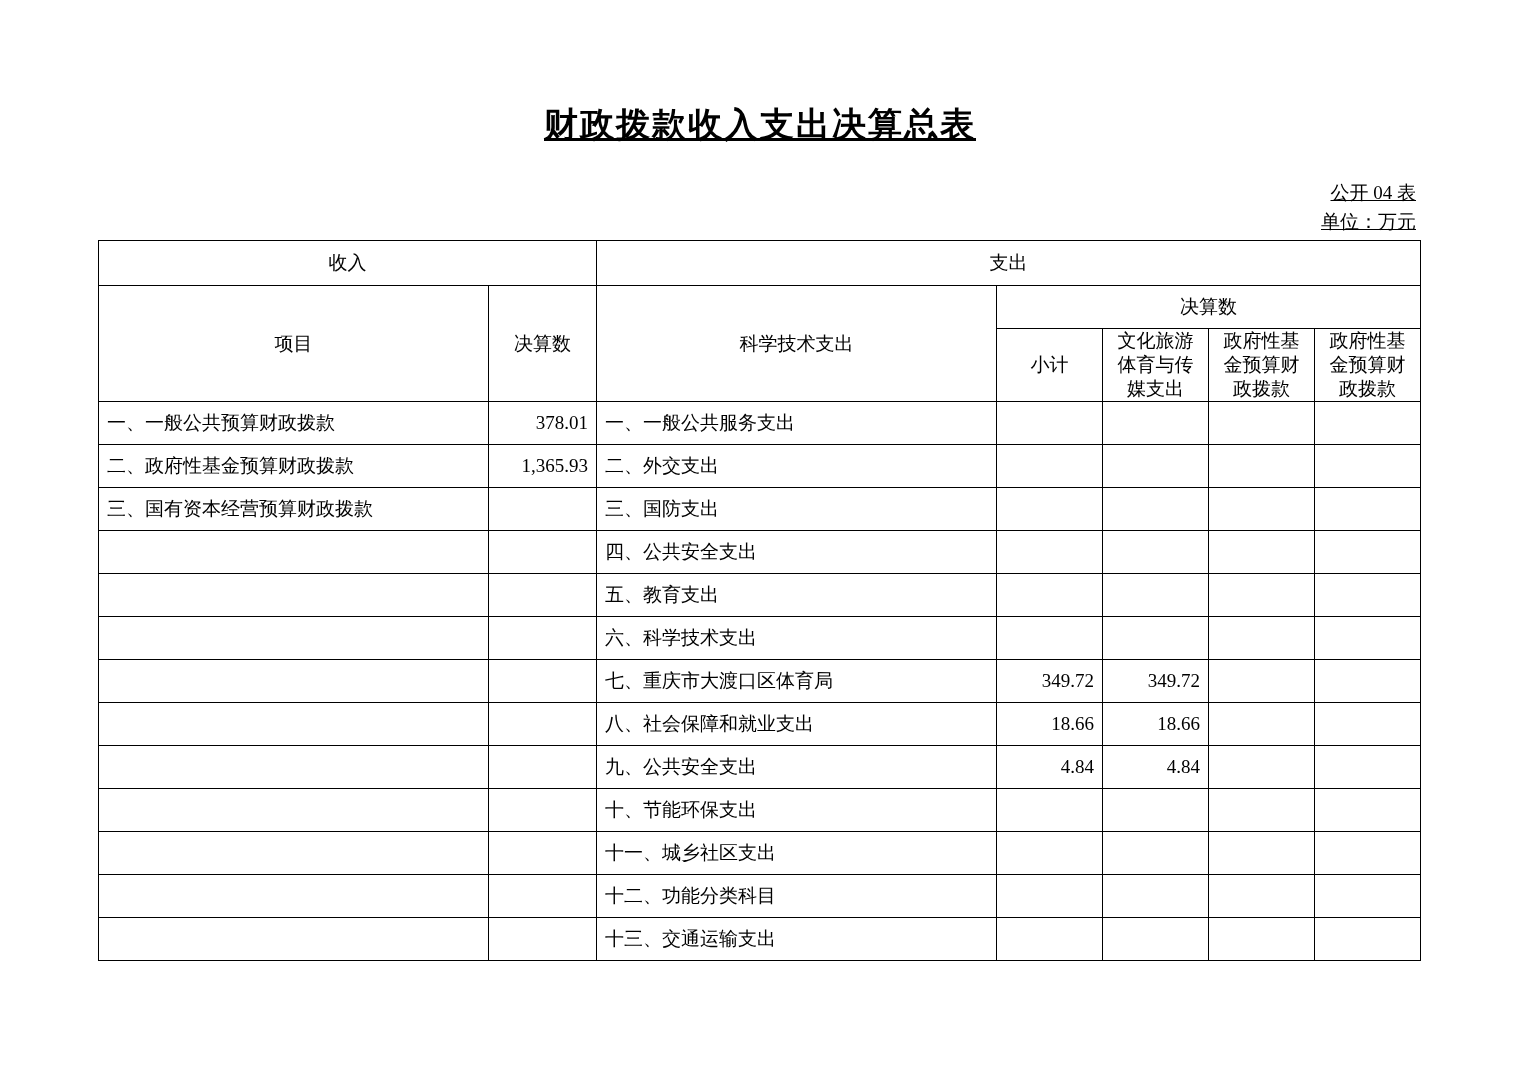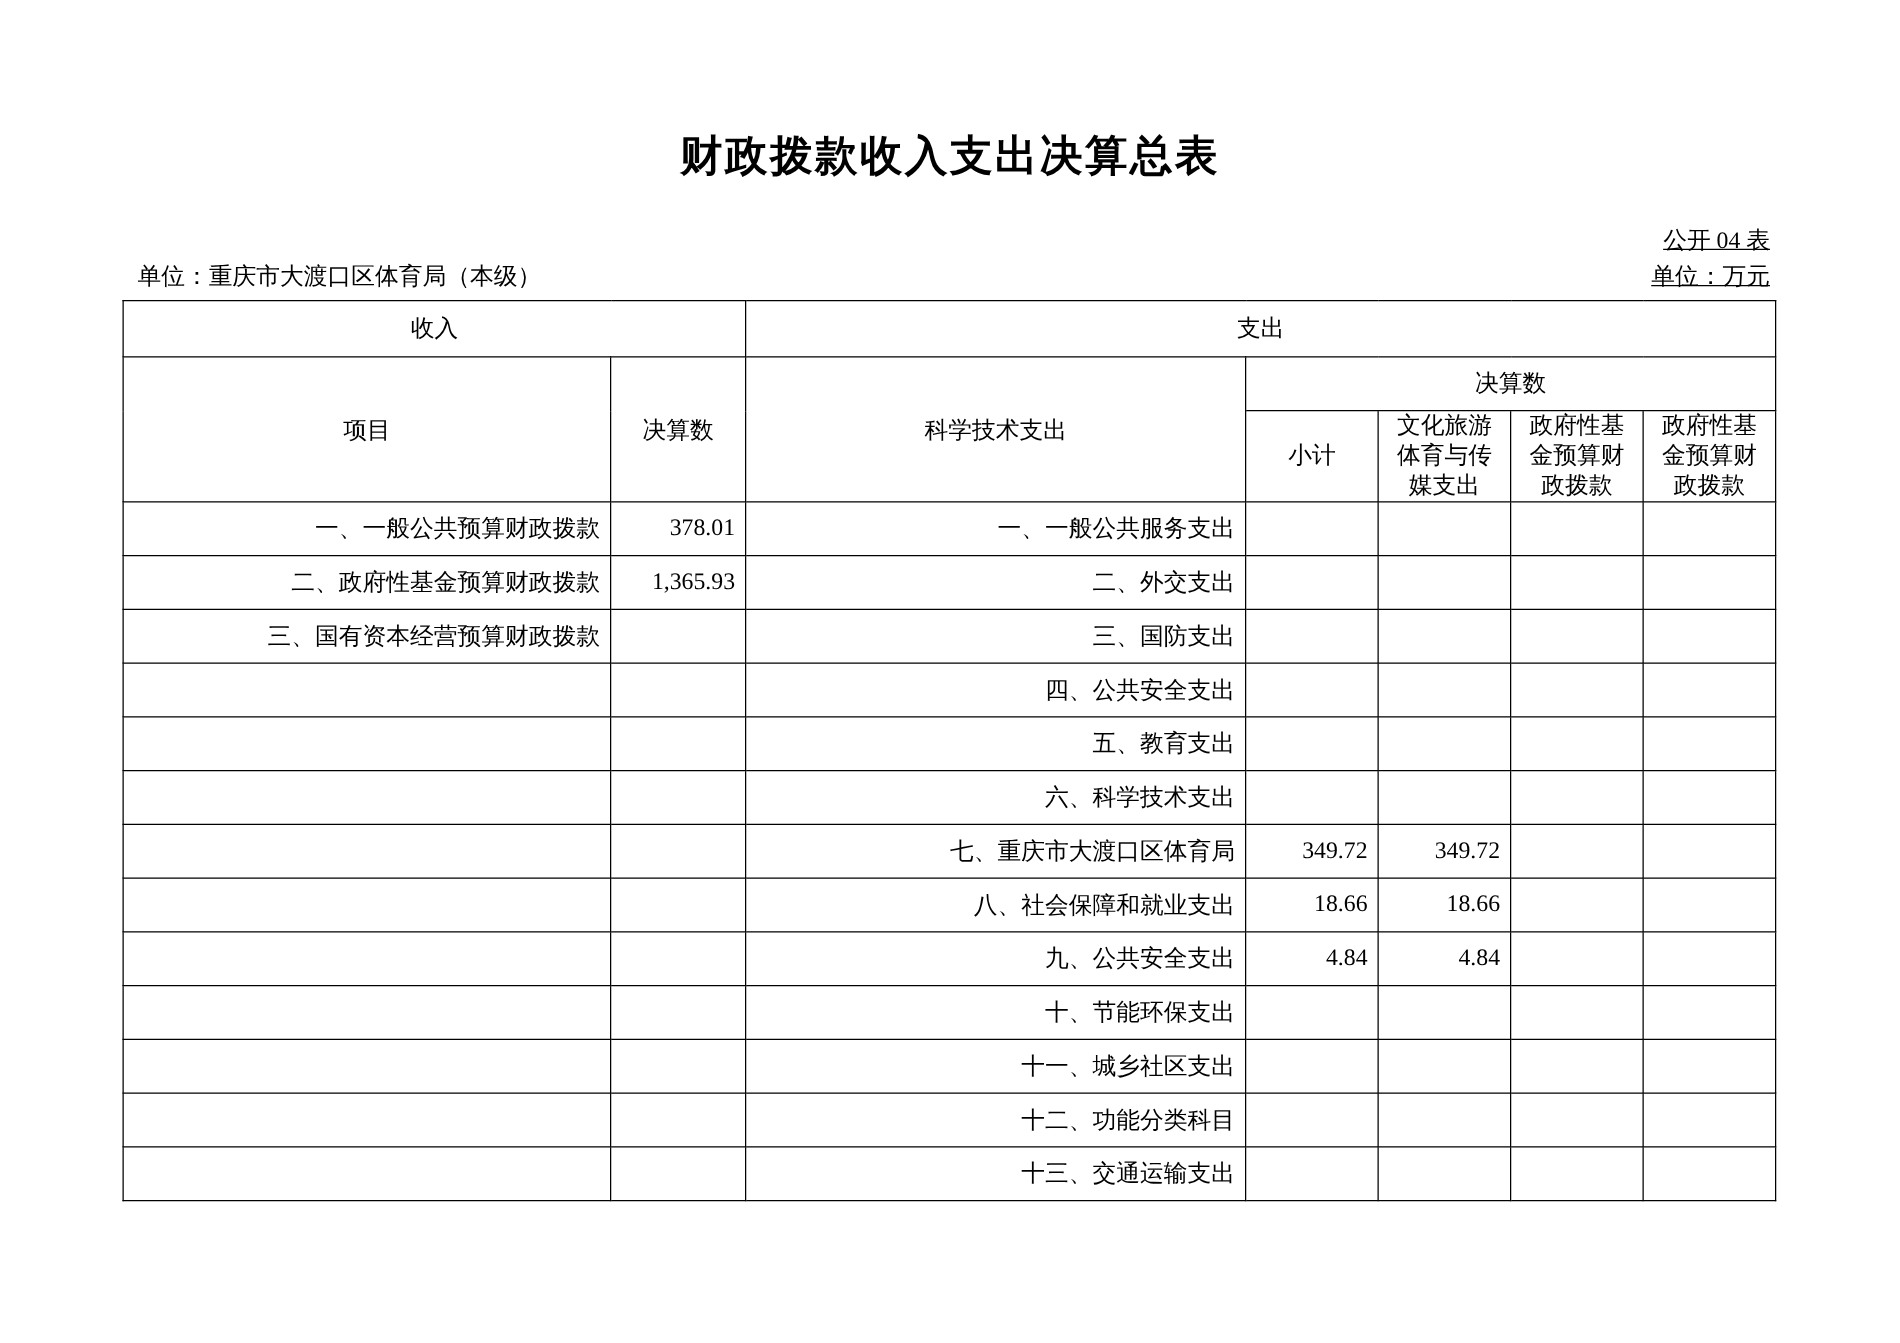--- a/index.html
+++ b/index.html
@@ -22,20 +22,21 @@
     box-sizing: border-box;
   }
   .doc-title {
     text-align: center;
     font-family: "Liberation Sans", "DejaVu Sans", sans-serif;
     font-weight: bold;
     font-size: 34px;
     letter-spacing: 2px;
     margin: 0;
     padding-top: 102px;
+    text-decoration: underline;
   }
   .meta-row {
     position: relative;
     margin-top: 30px;
     height: 56px;
   }
   .meta-right {
     position: absolute;
     right: 104px;
     top: 0;
@@ -58,21 +59,21 @@
     table-layout: fixed;
   }
   table.main td, table.main th {
     border: 1px solid #000000;
     font-weight: normal;
     font-size: 19px;
     padding: 0 8px;
     vertical-align: middle;
   }
   .c-center { }
-  .c-left { text-align: right; }
+  .c-left { text-align: left; }
   .c-right { text-align: right; }
   .hdr-tall { height: 42px; }
   .row-h { height: 43px; }
   .grp-head { height: 44px; font-size: 20px; }
   .sub-head-multi {
     line-height: 24px;
     font-size: 19px;
     padding: 4px 4px;
   }
   .col-item   { width: 390px; }
@@ -88,21 +89,20 @@
 
 <div class="page">
 
   <h1 class="doc-title">财政拨款收入支出决算总表</h1>
 
   <div class="meta-row">
     <div class="meta-right">
       <div>公开 04 表</div>
       <div>单位：万元</div>
     </div>
-    <div class="meta-left">单位：重庆市大渡口区体育局（本级）</div>
   </div>
 
   <table class="main">
     <colgroup>
       <col class="col-item">
       <col class="col-num">
       <col class="col-func">
       <col class="col-sub">
       <col class="col-gen">
       <col class="col-fund">

